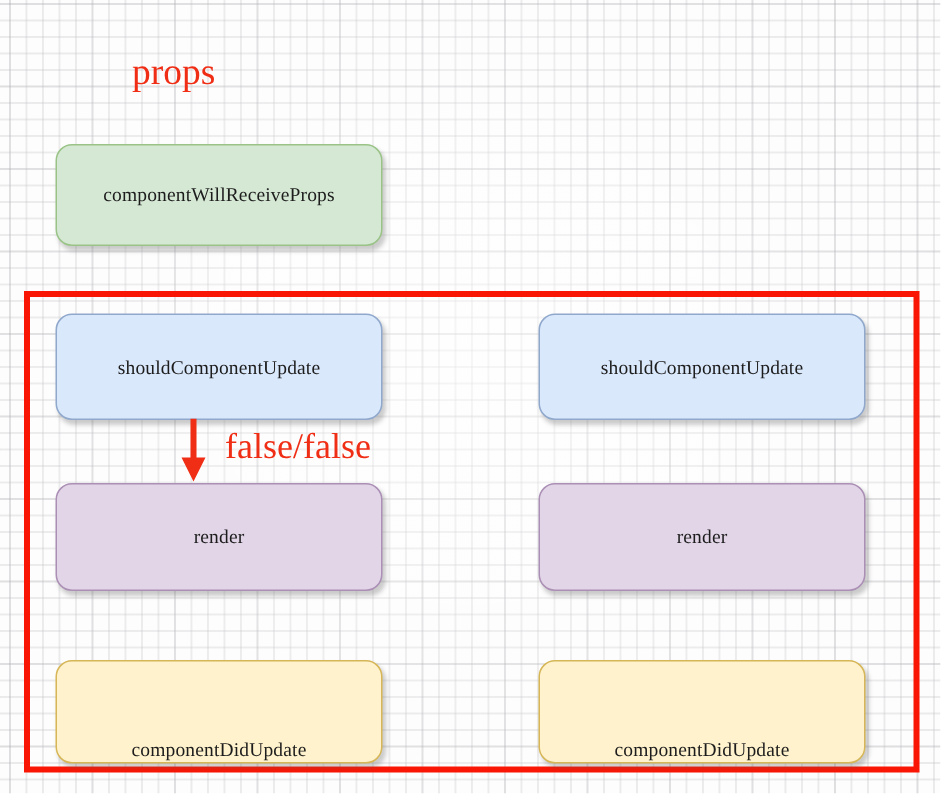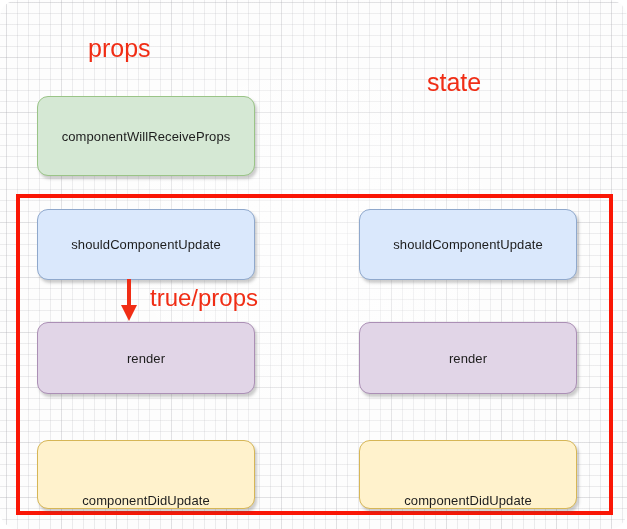--- a/index.html
+++ b/index.html
@@ -17,22 +17,21 @@
       linear-gradient(to right,  rgba(160,160,165,0.16) 1px, transparent 1px),
       linear-gradient(to bottom, rgba(160,160,165,0.16) 1px, transparent 1px),
       linear-gradient(to right,  rgba(190,190,195,0.30) 1px, transparent 1px),
       linear-gradient(to bottom, rgba(190,190,195,0.30) 1px, transparent 1px);
     background-size:
       55px 55px,
       55px 55px,
       11px 11px,
       11px 11px;
     background-position: 6px 2px, 6px 2px, 6px 2px, 6px 2px;
-    font-family: Liberation Sans, sans-serif;
-    border-radius: 18px;
+    font-family: Liberation Serif, serif;
   }
   
   #grid-fade {
     position: absolute;
     inset: 0;
     pointer-events: none;
     background: radial-gradient(ellipse at 50% 45%, rgba(255,255,255,0.55) 0%, rgba(255,255,255,0.10) 60%, rgba(255,255,255,0.0) 100%);
   }
 
   .node {
@@ -90,25 +89,24 @@
 </style>
 </head>
 <body>
 
 <div id="canvas">
 
   <div id="grid-fade"></div>
 
   <div class="section-label" style="left:88px; top:36px;">props</div>
 
-  <div class="section-label" style="left:427px; top:70px;">state</div>
 
   <div class="red-frame" style="left:16px; top:194px; width:597px; height:321px;"></div>
 
-  <div class="node n-green" style="left:37px; top:96px; width:218px; height:80px;">
+  <div class="node n-green" style="left:37px; top:96px; width:218px; height:68px;">
     <span>componentWillReceiveProps</span>
   </div>
 
   <div class="node n-blue" style="left:37px; top:209px; width:218px; height:71px;">
     <span>shouldComponentUpdate</span>
   </div>
 
   <div class="node n-purple" style="left:37px; top:322px; width:218px; height:72px;">
     <span>render</span>
   </div>
@@ -117,21 +115,21 @@
     <span>componentDidUpdate</span>
   </div>
 
   <div class="arrow-wrap" style="left:118px; top:279px; width:22px; height:44px;">
     <svg width="22" height="44" viewBox="0 0 22 44" aria-hidden="true">
       <line x1="11" y1="0" x2="11" y2="30" stroke="#f02d15" stroke-width="4"></line>
       <polygon points="11,42 3,26 19,26" fill="#f02d15"></polygon>
     </svg>
   </div>
 
-  <div class="arrow-label" style="left:150px; top:286px;">true/props</div>
+  <div class="arrow-label" style="left:150px; top:286px;">false/false</div>
 
   <div class="node n-blue" style="left:359px; top:209px; width:218px; height:71px;">
     <span>shouldComponentUpdate</span>
   </div>
 
   <div class="node n-purple" style="left:359px; top:322px; width:218px; height:72px;">
     <span>render</span>
   </div>
 
   <div class="node n-yellow" style="left:359px; top:440px; width:218px; height:69px;">

